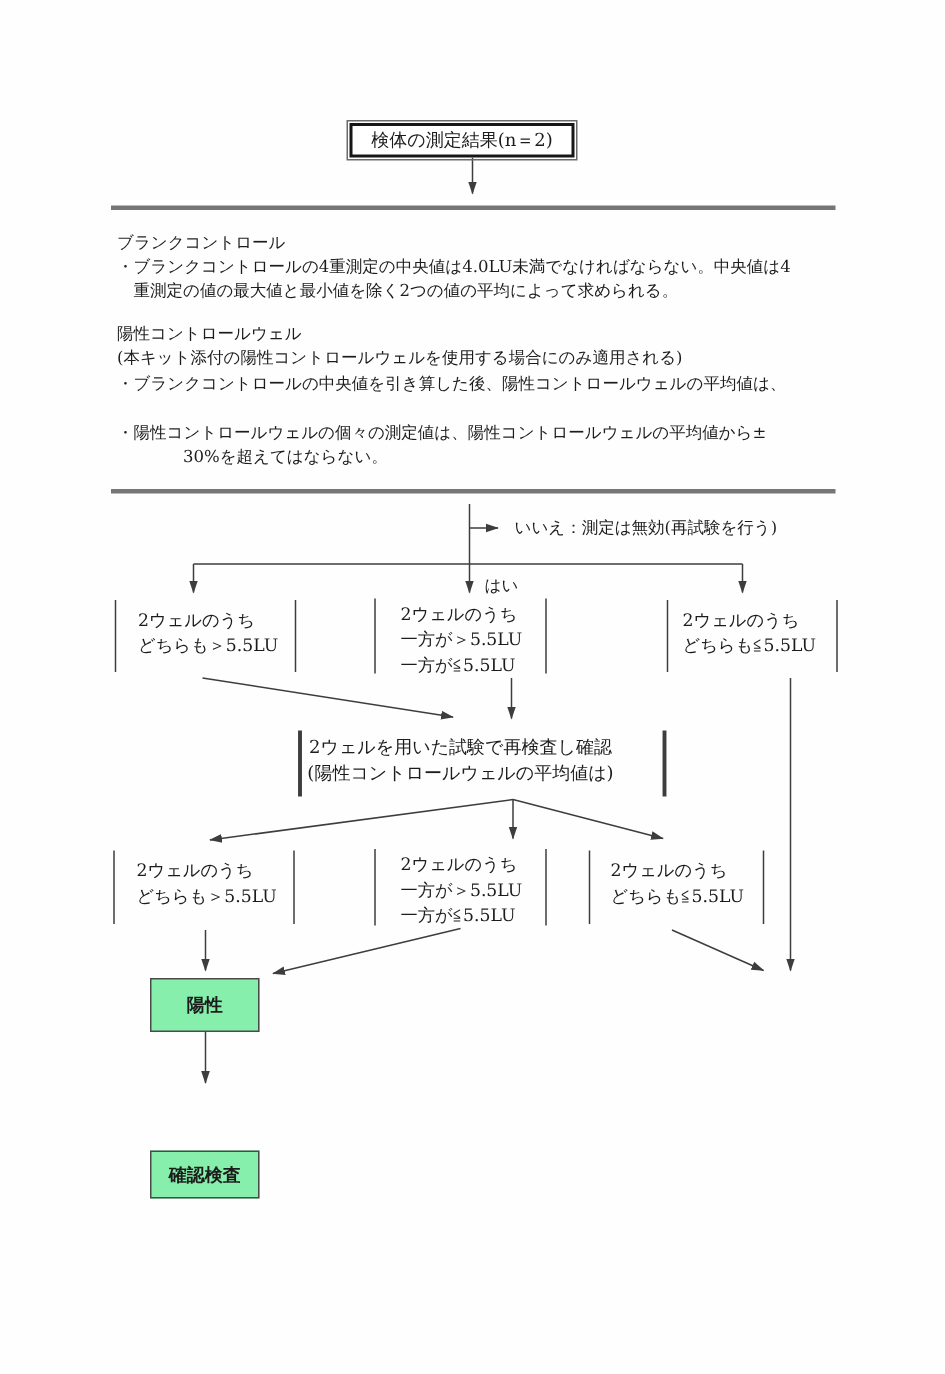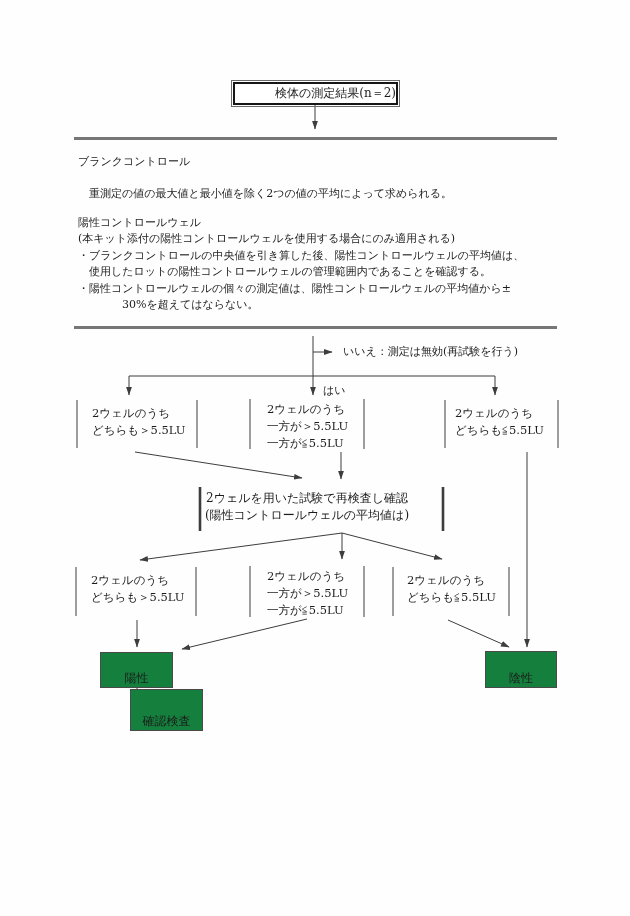--- a/index.html
+++ b/index.html
@@ -3,35 +3,35 @@
 <meta charset="utf-8">
 <style>
   html,body{margin:0;padding:0;background:#ffffff;}
   .page{
     position:relative;width:630px;height:916px;background:#fefefe;overflow:hidden;
     font-family:"DejaVu Serif","Liberation Serif",serif;color:#1c1c1c;
   }
   .abs{position:absolute;}
   .txt{font-size:11px;line-height:13px;white-space:nowrap;}
   .start-box{
-    left:233px;top:82px;width:165px;height:23px;box-sizing:border-box;
+    left:233px;top:82px;width:150px;height:23px;box-sizing:border-box;
     border:2px solid #161616;outline:1px solid #6a6a6a;outline-offset:1px;
-    display:flex;align-items:center;justify-content:flex-end;
+    display:flex;align-items:center;justify-content:center;
     font-size:12px;white-space:nowrap;background:#fff;
   }
   .sep{height:3px;background:#767676;left:74px;width:483px;}
   .cellbox{font-size:11.5px;line-height:17px;white-space:nowrap;}
   .retest-box{
     left:199px;top:490px;width:216px;text-align:center;
     font-size:12px;line-height:17px;white-space:nowrap;
   }
   .result-box{
-    box-sizing:border-box;border:1px solid #4a4a4a;background:#15803d;
-    display:flex;align-items:flex-end;justify-content:center;
-    font-size:12px;white-space:nowrap;
+    box-sizing:border-box;border:1px solid #4a4a4a;background:#86efac;
+    display:flex;align-items:center;justify-content:center;
+    font-size:12px;white-space:nowrap;font-weight:bold;
   }
   svg.wires{position:absolute;left:0;top:0;}
   .yeslabel{font-size:11px;}
 </style>
 </head>
 <body>
 
 <div class="page">
 
   <svg class="wires" width="630" height="916" viewBox="0 0 630 916">
@@ -93,26 +93,26 @@
   </svg>
 
   <div class="abs start-box">
     <span>検体の測定結果(n＝2)</span>
   </div>
 
   <div class="abs sep" style="top:137px;"></div>
   <div class="abs sep" style="top:326px;"></div>
 
   <div class="abs txt" style="left:78px;top:155px;text-align:center;">ブランクコントロール</div>
+  <div class="abs txt" style="left:78px;top:171px;">・ブランクコントロールの4重測定の中央値は4.0LU未満でなければならない。中央値は4</div>
   <div class="abs txt" style="left:89px;top:187px;">重測定の値の最大値と最小値を除く2つの値の平均によって求められる。</div>
 
   <div class="abs txt" style="left:78px;top:216px;">陽性コントロールウェル</div>
   <div class="abs txt" style="left:78px;top:232px;">(本キット添付の陽性コントロールウェルを使用する場合にのみ適用される)</div>
   <div class="abs txt" style="left:78px;top:249px;">・ブランクコントロールの中央値を引き算した後、陽性コントロールウェルの平均値は、</div>
-  <div class="abs txt" style="left:89px;top:265px;">使用したロットの陽性コントロールウェルの管理範囲内であることを確認する。</div>
   <div class="abs txt" style="left:78px;top:282px;">・陽性コントロールウェルの個々の測定値は、陽性コントロールウェルの平均値から±</div>
   <div class="abs txt" style="left:89px;top:298px;margin-left:33px;">30%を超えてはならない。</div>
 
   <div class="abs txt" style="left:343px;top:345px;">いいえ：測定は無効(再試験を行う)</div>
   <div class="abs yeslabel" style="left:323px;top:383px;">はい</div>
 
   <div class="abs cellbox" style="left:92px;top:405px;">
     <div>2ウェルのうち</div>
     <div>どちらも＞5.5LU</div>
   </div>
@@ -141,20 +141,17 @@
     <div>一方が≦5.5LU</div>
   </div>
   <div class="abs cellbox" style="left:407px;top:572px;">
     <div>2ウェルのうち</div>
     <div>どちらも≦5.5LU</div>
   </div>
 
   <div class="abs result-box" style="left:100px;top:652px;width:73px;height:36px;">
     <span>陽性</span>
   </div>
-  <div class="abs result-box" style="left:485px;top:651px;width:72px;height:37px;">
-    <span>陰性</span>
-  </div>
-  <div class="abs result-box" style="left:100px;top:689px;width:73px;height:42px;margin-left:30px;">
+  <div class="abs result-box" style="left:100px;top:767px;width:73px;height:32px;">
     <span>確認検査</span>
   </div>
 
 </div>
 
 </body></html>

